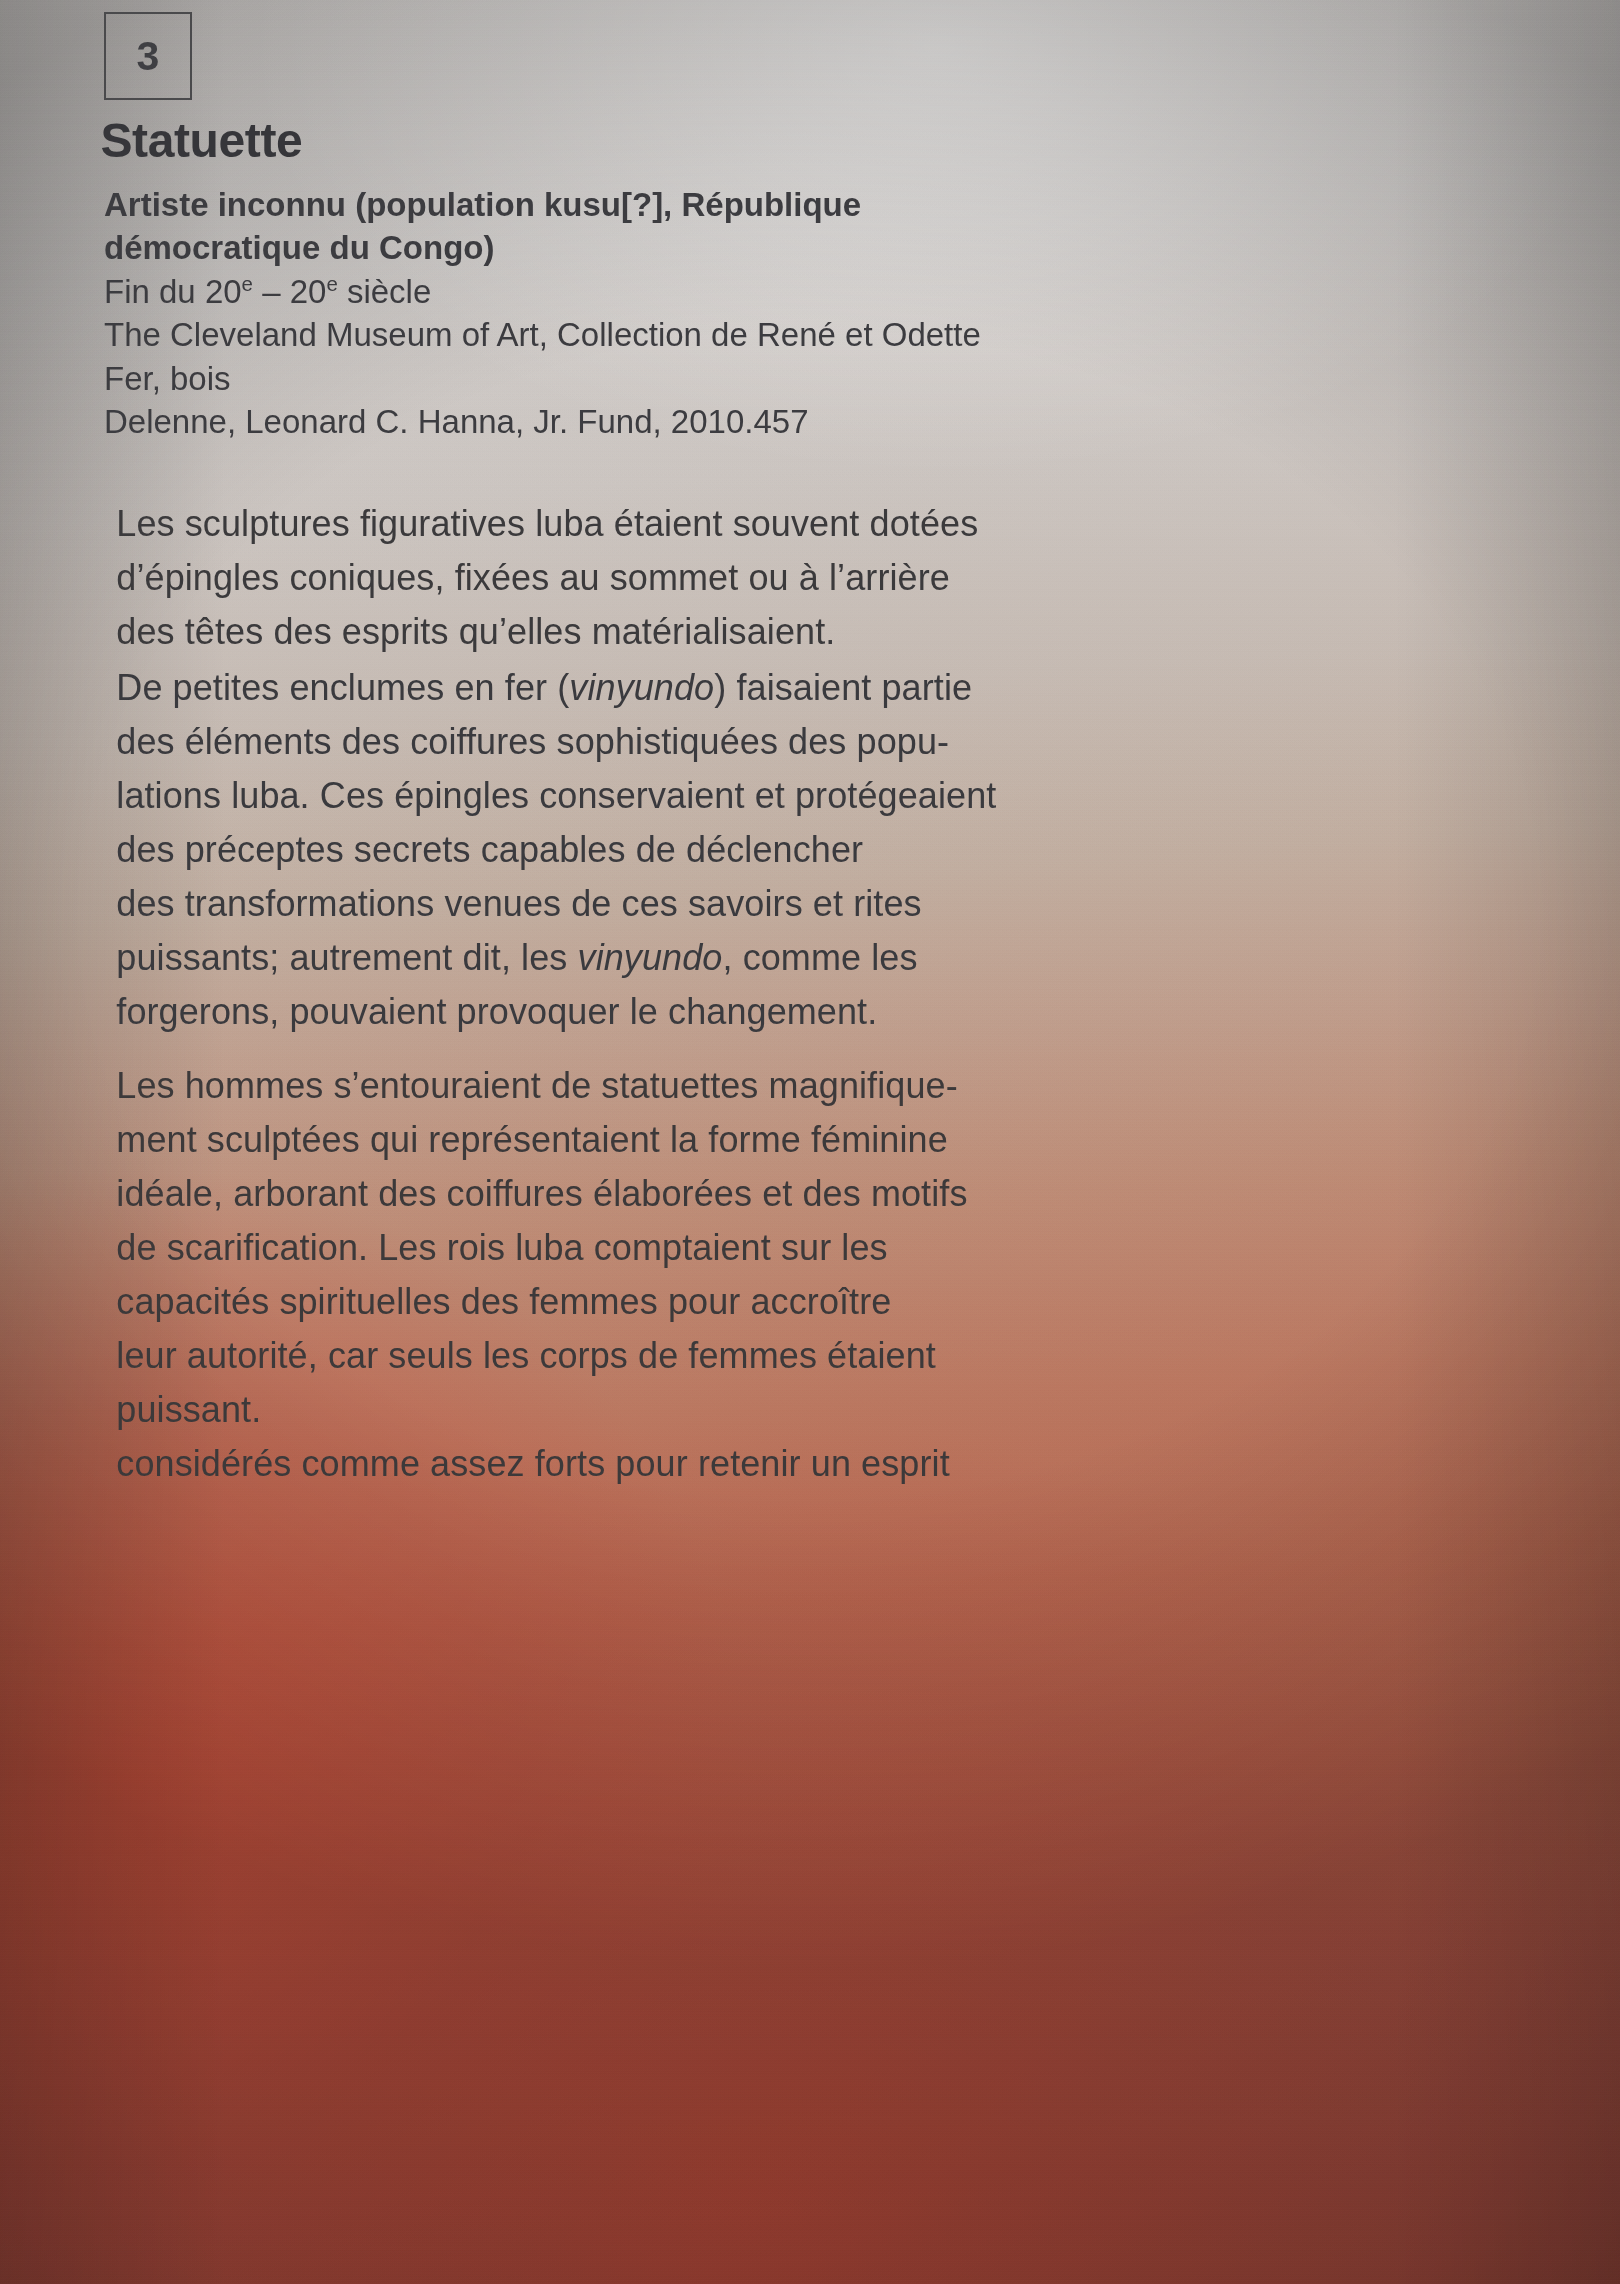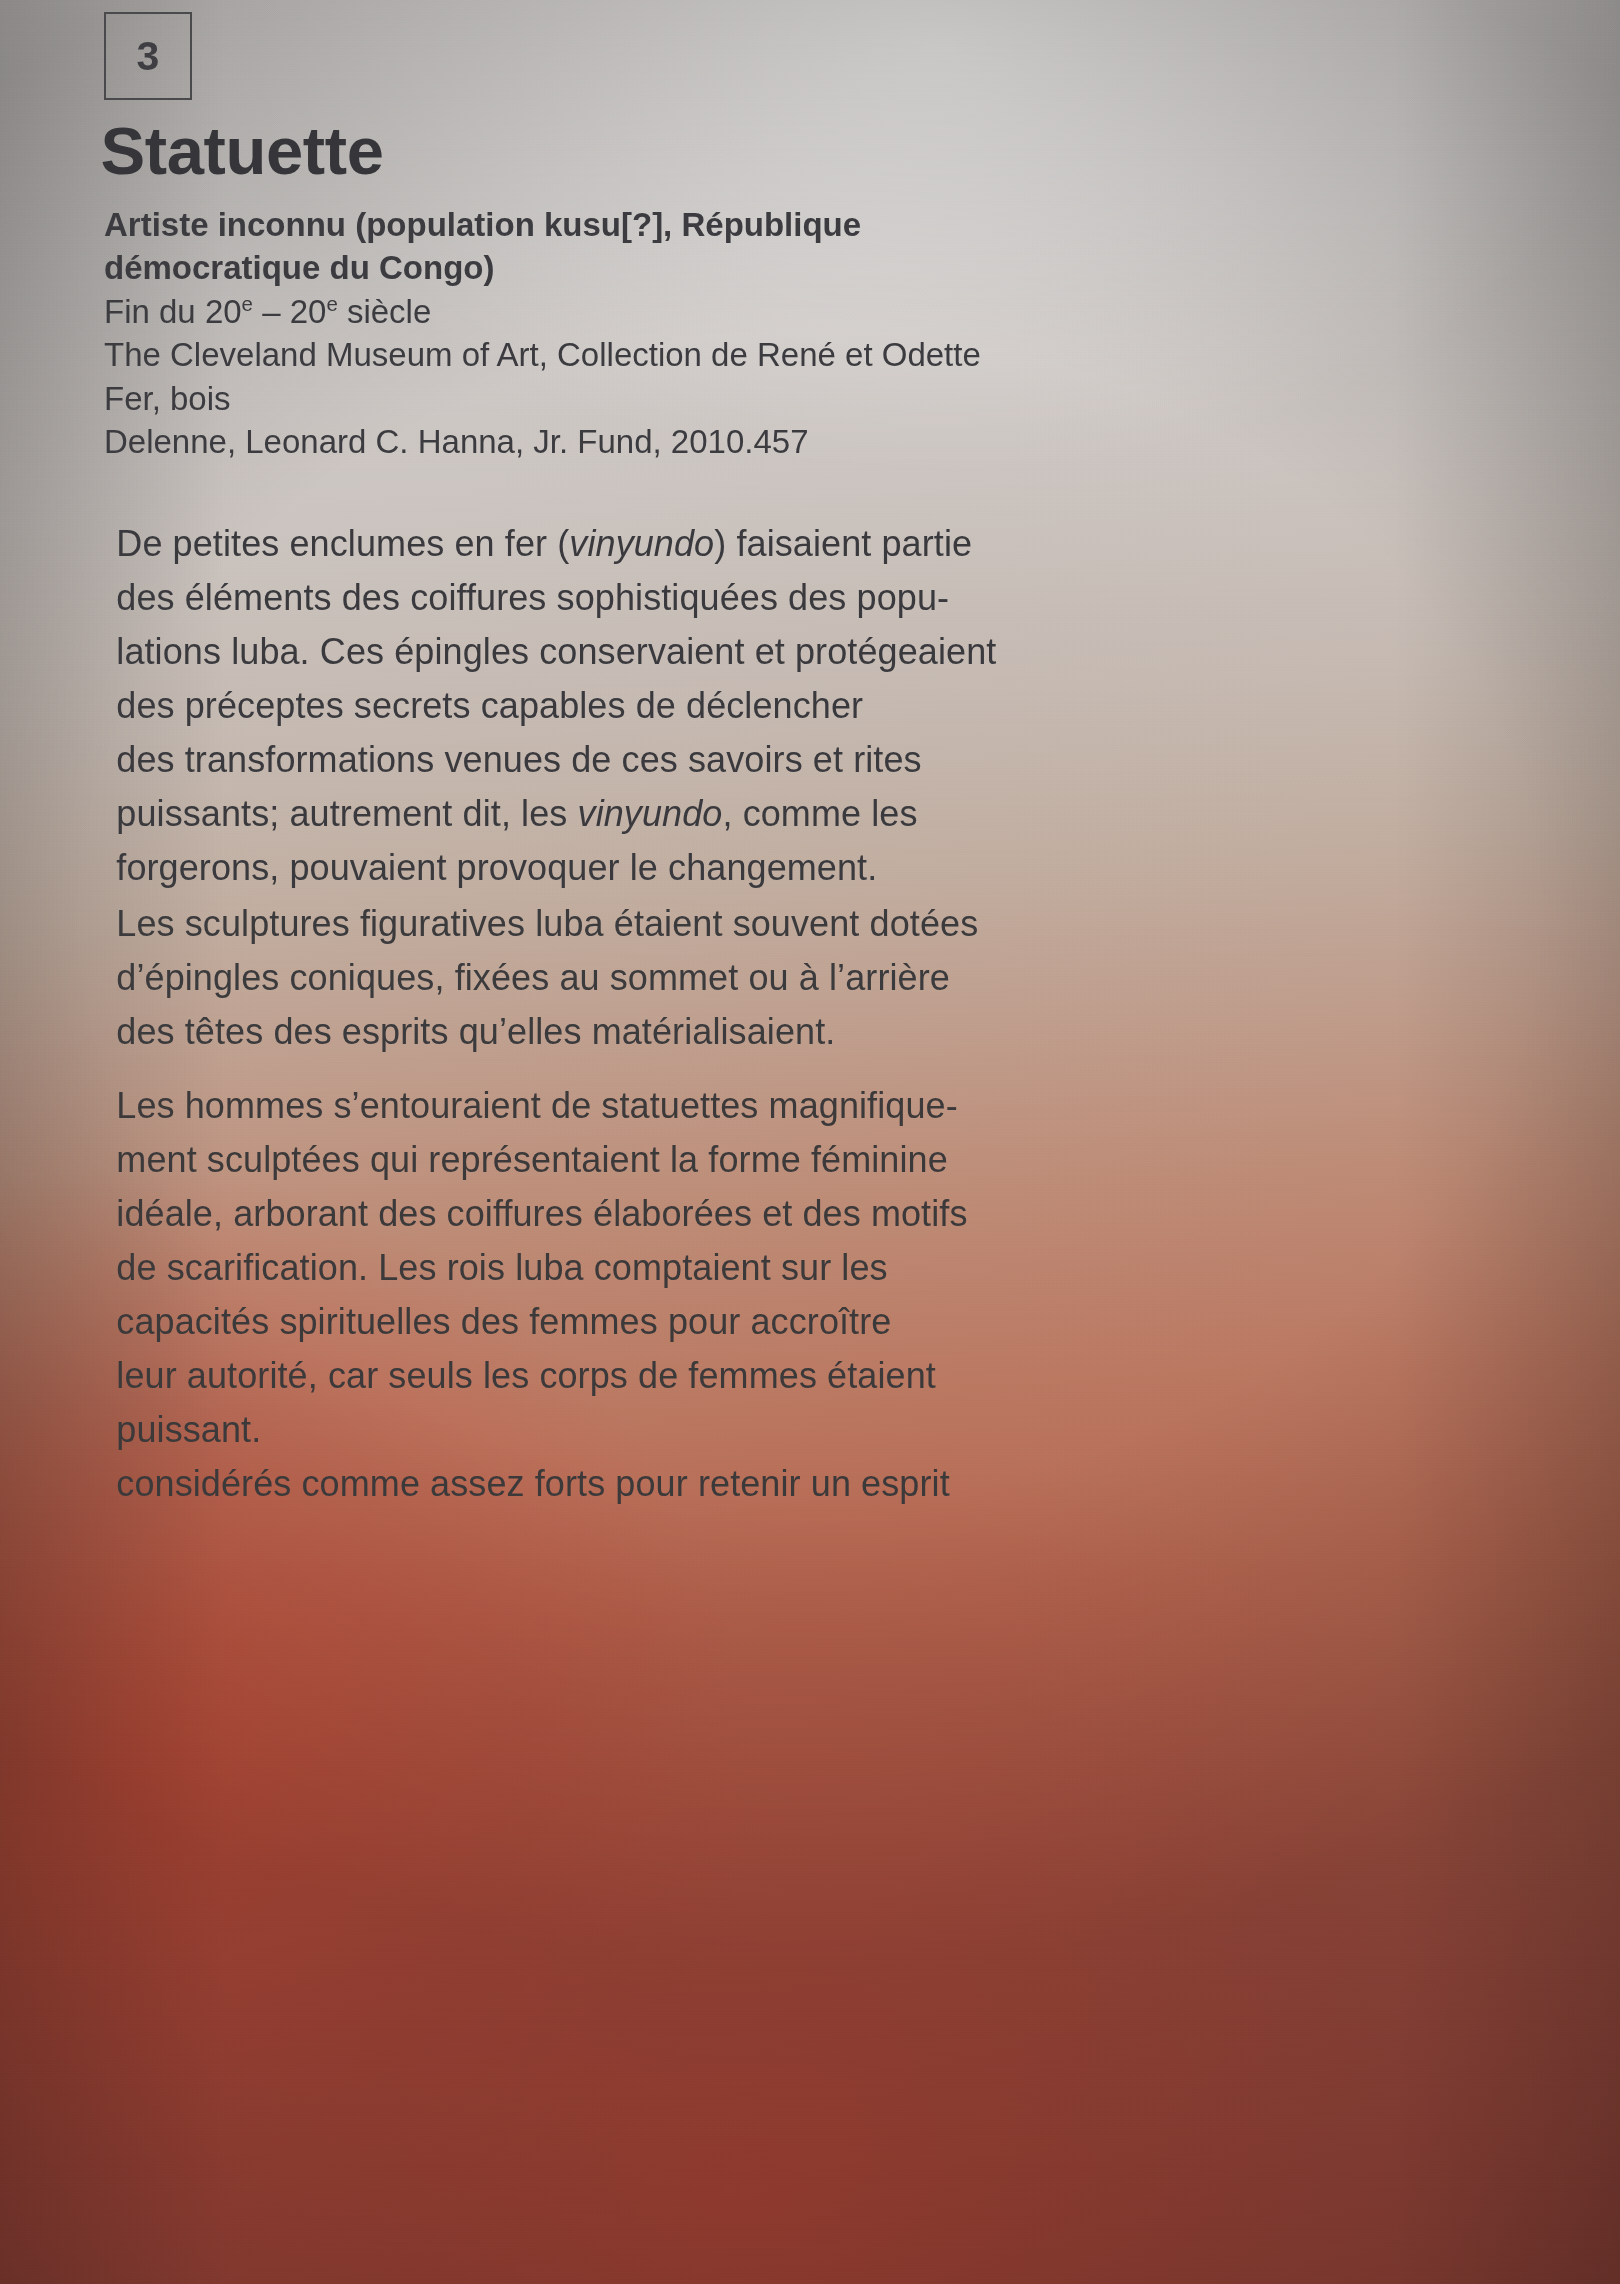--- a/index.html
+++ b/index.html
@@ -70,21 +70,21 @@
     align-items: center;
     justify-content: center;
     color: #3f3f43;
     font-size: 41px;
     font-weight: 700;
     letter-spacing: 0.4px;
   }
 
   .title {
     margin: 16px 0 0 -3.5px;
-    font-size: 67px;
+    font-size: 48px;
     font-weight: 700;
     letter-spacing: -0.4px;
     color: #36363a;
     line-height: 1.05;
   }
 
   .credit {
     margin-top: 16px;
     color: #3c3c40;
     font-size: 33px;
@@ -142,33 +142,33 @@
     <div class="credit">
       <span class="line strong">Artiste inconnu (population kusu[?], République</span>
       <span class="line strong">démocratique du Congo)</span>
       <span class="line"><span>Fin du 20</span><sup>e</sup><span> – 20</span><sup>e</sup><span> siècle</span></span>
       <span class="line">The Cleveland Museum of Art, Collection de René et Odette</span>
       <span class="line">Fer, bois</span>
       <span class="line">Delenne, Leonard C. Hanna, Jr. Fund, 2010.457</span>
     </div>
 
     <div class="body">
+        <p class="para p2">
+          <span class="line"><span>Les sculptures figuratives luba étaient souvent dotées</span></span>
+          <span class="line"><span>d’épingles coniques, fixées au sommet ou à l’arrière</span></span>
+          <span class="line"><span>des têtes des esprits qu’elles matérialisaient.</span></span>
+        </p>
         <p class="para p1">
           <span class="line"><span>De petites enclumes en fer (</span><em class="it">vinyundo</em><span>) faisaient partie</span></span>
           <span class="line"><span>des éléments des coiffures sophistiquées des popu-</span></span>
           <span class="line"><span>lations luba. Ces épingles conservaient et protégeaient</span></span>
           <span class="line"><span>des préceptes secrets capables de déclencher</span></span>
           <span class="line"><span>des transformations venues de ces savoirs et rites</span></span>
           <span class="line"><span>puissants; autrement dit, les </span><em class="it">vinyundo</em><span>, comme les</span></span>
           <span class="line"><span>forgerons, pouvaient provoquer le changement.</span></span>
-        </p>
-        <p class="para p2">
-          <span class="line"><span>Les sculptures figuratives luba étaient souvent dotées</span></span>
-          <span class="line"><span>d’épingles coniques, fixées au sommet ou à l’arrière</span></span>
-          <span class="line"><span>des têtes des esprits qu’elles matérialisaient.</span></span>
         </p>
         <p class="para p3">
           <span class="line"><span>Les hommes s’entouraient de statuettes magnifique-</span></span>
           <span class="line"><span>ment sculptées qui représentaient la forme féminine</span></span>
           <span class="line"><span>idéale, arborant des coiffures élaborées et des motifs</span></span>
           <span class="line"><span>de scarification. Les rois luba comptaient sur les</span></span>
           <span class="line"><span>capacités spirituelles des femmes pour accroître</span></span>
           <span class="line"><span>leur autorité, car seuls les corps de femmes étaient</span></span>
           <span class="line"><span>puissant.</span></span>
           <span class="line"><span>considérés comme assez forts pour retenir un esprit</span></span>

